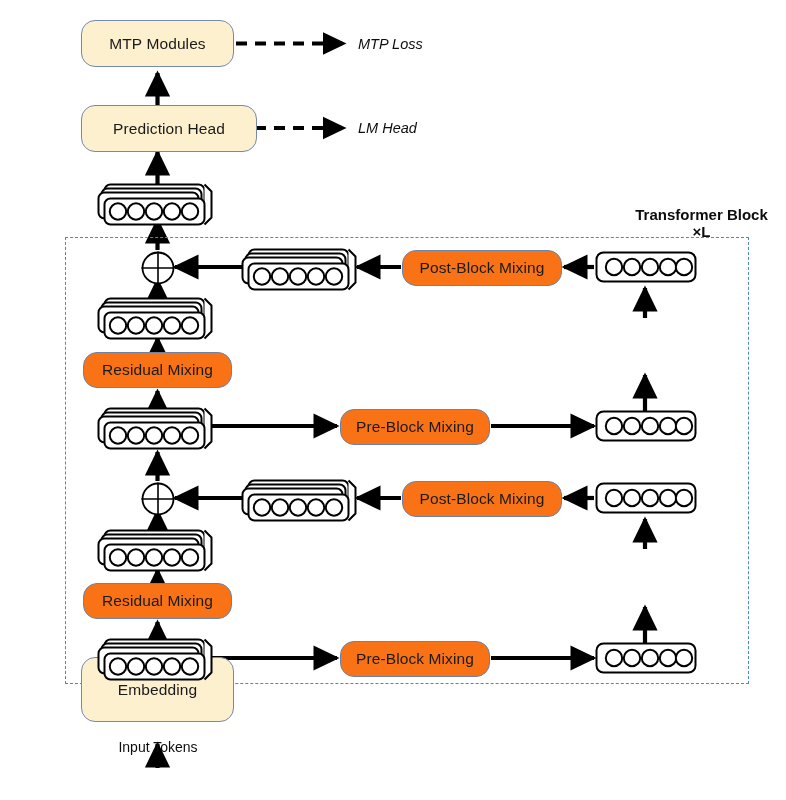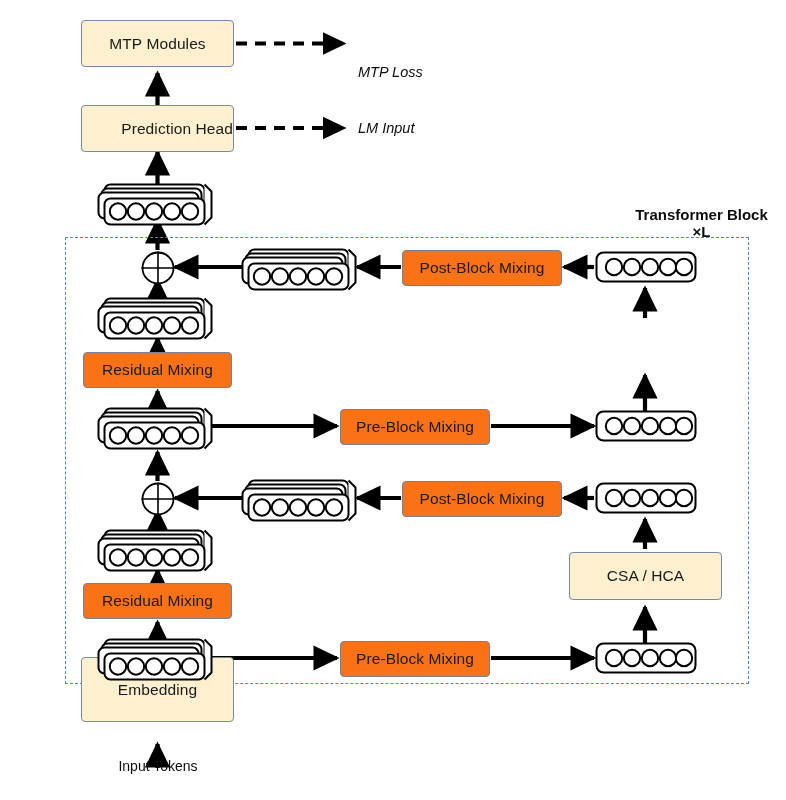--- a/index.html
+++ b/index.html
@@ -20,21 +20,21 @@
     box-sizing:border-box;
     display:flex;
     align-items:center;
     justify-content:center;
     text-align:center;
     line-height:1.15;
     color:#1a1a1a;
   }
   
   .box{
-    border-radius:4px;
+    border-radius:14px;
     font-size:15.5px;
     letter-spacing:.1px;
   }
   .box.amber{
     background:#fdf0cf;
     border:1.6px solid #7689a8;
   }
   .box.grey{
     background:#f97316;
     border:1.6px solid #6b83a8;
@@ -137,32 +137,29 @@
     <g stroke="#000" stroke-width="4.2" fill="none" stroke-dasharray="11,8" marker-end="url(#ahd)">
       <path d="M236,43.5 L344,43.5"></path>
       <path d="M236,128 L344,128"></path>
     </g>
   </svg>
 
   <div class="node box amber" style="left:81px;top:20px;width:153px;height:47px;">
     <span>MTP Modules</span>
   </div>
 
-  <div class="node box amber" style="left:81px;top:105px;width:153px;height:47px;justify-content:flex-end;">
+  <div class="node box amber" style="left:81px;top:105px;width:176px;height:47px;">
     <span>Prediction Head</span>
   </div>
 
   <div class="node box amber" style="left:81px;top:657px;width:153px;height:65px;">
     <span>Embedding</span>
   </div>
 
 
-  <div class="node box amber" style="left:569px;top:552px;width:153px;height:48px;">
-    <span>CSA / HCA</span>
-  </div>
 
   <div class="node box grey" style="left:83px;top:352px;width:149px;height:36px;">
     <span>Residual Mixing</span>
   </div>
 
   <div class="node box grey" style="left:83px;top:583px;width:149px;height:36px;">
     <span>Residual Mixing</span>
   </div>
 
   <div class="node box grey" style="left:340px;top:409px;width:150px;height:36px;">
@@ -174,25 +171,25 @@
   </div>
 
   <div class="node box grey" style="left:402px;top:250px;width:160px;height:36px;">
     <span>Post-Block Mixing</span>
   </div>
 
   <div class="node box grey" style="left:402px;top:481px;width:160px;height:36px;">
     <span>Post-Block Mixing</span>
   </div>
 
-  <div class="node label italic" style="left:358px;top:34px;width:120px;height:20px;justify-content:flex-start;margin-top:28px;">MTP Loss</div>
-
-  <div class="node label italic" style="left:358px;top:118px;width:120px;height:20px;justify-content:flex-start;">LM Input</div>
-
-  <div class="node label" style="left:97px;top:738px;width:122px;height:18px;margin-top:19px;">Input Tokens</div>
+  <div class="node label italic" style="left:358px;top:34px;width:120px;height:20px;justify-content:flex-start;">MTP Loss</div>
+
+  <div class="node label italic" style="left:358px;top:118px;width:120px;height:20px;justify-content:flex-start;">LM Head</div>
+
+  <div class="node label" style="left:97px;top:738px;width:122px;height:18px;">Input Tokens</div>
 
   <svg class="tokgroup" style="left:96px;top:182px;" width="124" height="46" viewBox="0 0 124 46">
     <g stroke="#000" stroke-width="2" fill="#fff" stroke-linejoin="round">
       <rect x="8.5" y="2.5" width="100" height="26" rx="6"></rect>
       <rect x="5.5" y="6.5" width="100" height="26" rx="6"></rect>
       <rect x="2.5" y="10.5" width="100" height="26" rx="6"></rect>
       <path d="M108.5,2.5 L115.5,9.5 L115.5,35.5 L108.5,42.5" fill="#fff"></path>
       <rect x="8.5" y="16.5" width="100" height="26" rx="6"></rect>
       <circle cx="22" cy="29.5" r="8.2"></circle>
         <circle cx="40" cy="29.5" r="8.2"></circle>

